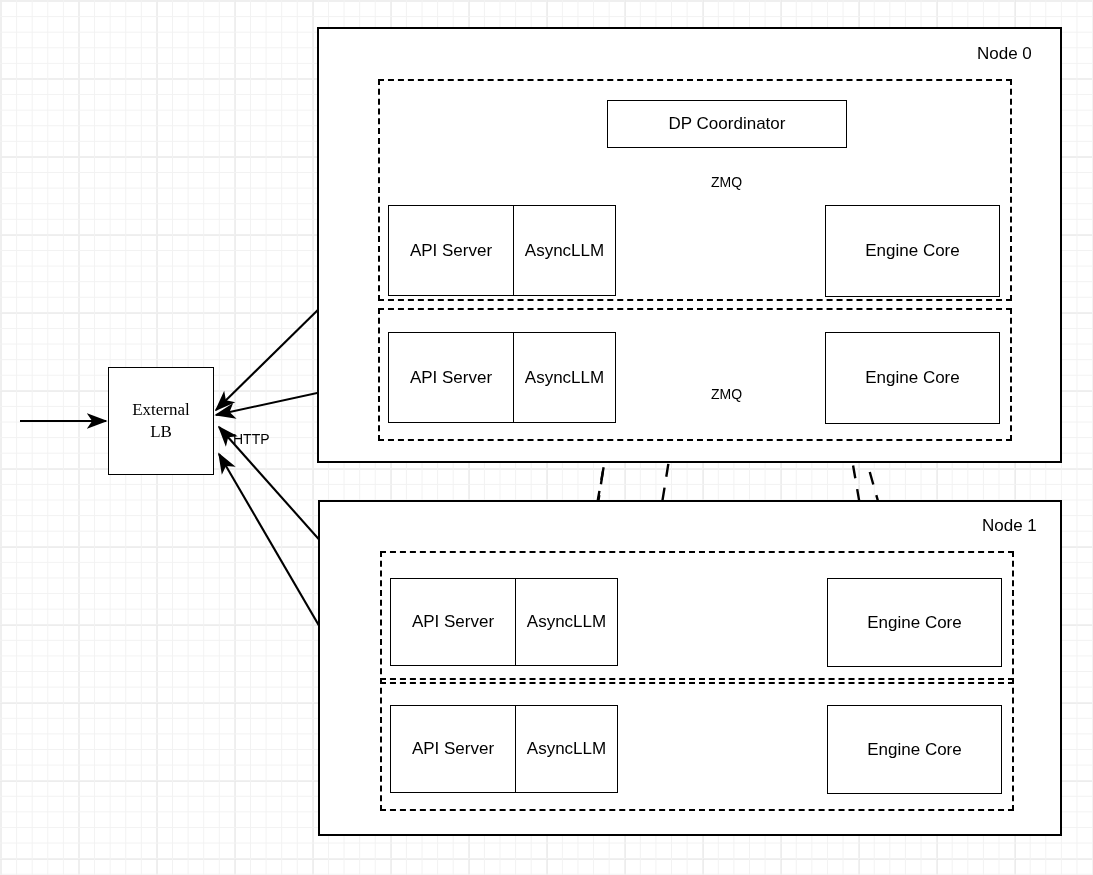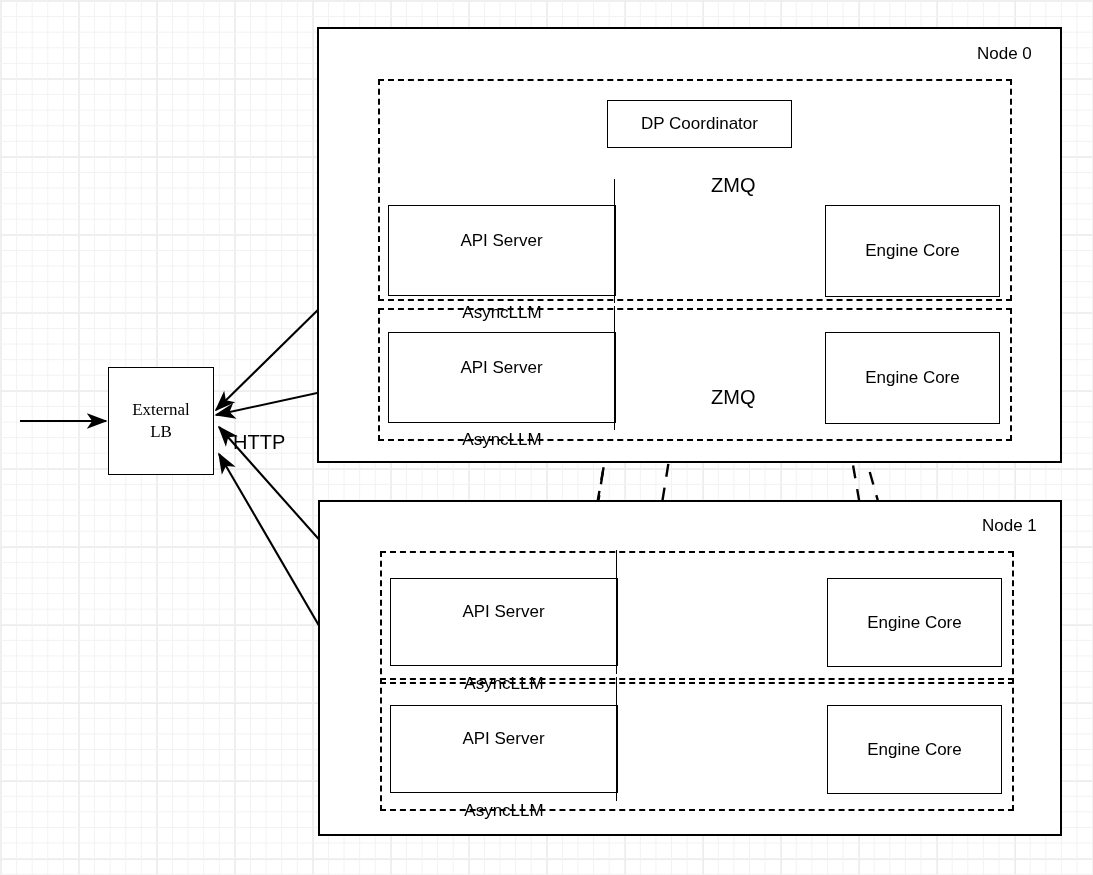--- a/index.html
+++ b/index.html
@@ -39,21 +39,21 @@
     background: transparent;
     border: 2px dashed #000000;
     box-sizing: border-box;
   }
   .unit-box {
     position: absolute;
     background: #ffffff;
     border: 1.6px solid #000000;
     box-sizing: border-box;
     display: flex;
-    flex-direction: column;
+    flex-direction: row;
     justify-content: center;
   }
   .unit-cell {
     flex: 1 1 auto;
     display: flex;
     align-items: center;
     justify-content: center;
     font-size: 17px;
     color: #000000;
     white-space: nowrap;
@@ -76,21 +76,21 @@
     line-height: 1.28;
   }
   .node-label {
     position: absolute;
     font-size: 17px;
     color: #000000;
     white-space: nowrap;
   }
   .edge-label {
     position: absolute;
-    font-size: 20px;
+    font-size: 14px;
     color: #000000;
     background: transparent;
     white-space: nowrap;
   }
 </style>
 </head>
 <body>
 
 <div id="canvas">
 
@@ -221,21 +221,21 @@
       <line x1="928" y1="296" x2="950" y2="325" stroke="#000" stroke-width="2.4" stroke-dasharray="13 11" marker-end="url(#ah)"></line>
     </g>
   </svg>
 
   <div class="node-box" style="left:317px; top:27px; width:745px; height:436px;"></div>
   <div class="node-label" style="left:977px; top:44px;">Node 0</div>
 
   <div class="group-box" style="left:378px; top:79px; width:634px; height:222px;"></div>
   <div class="group-box" style="left:378px; top:308px; width:634px; height:133px;"></div>
 
-  <div class="plain-box" style="left:607px; top:100px; width:185px; height:48px;">
+  <div class="plain-box" style="left:607px; top:100px; width:240px; height:48px;">
     <span>DP Coordinator</span>
   </div>
 
   <div class="unit-box" style="left:388px; top:205px; width:228px; height:91px;">
     <div class="unit-cell left">API Server</div>
     <div class="unit-cell">AsyncLLM</div>
   </div>
   <div class="plain-box" style="left:825px; top:205px; width:175px; height:92px;">
     <span>Engine Core</span>
   </div>

